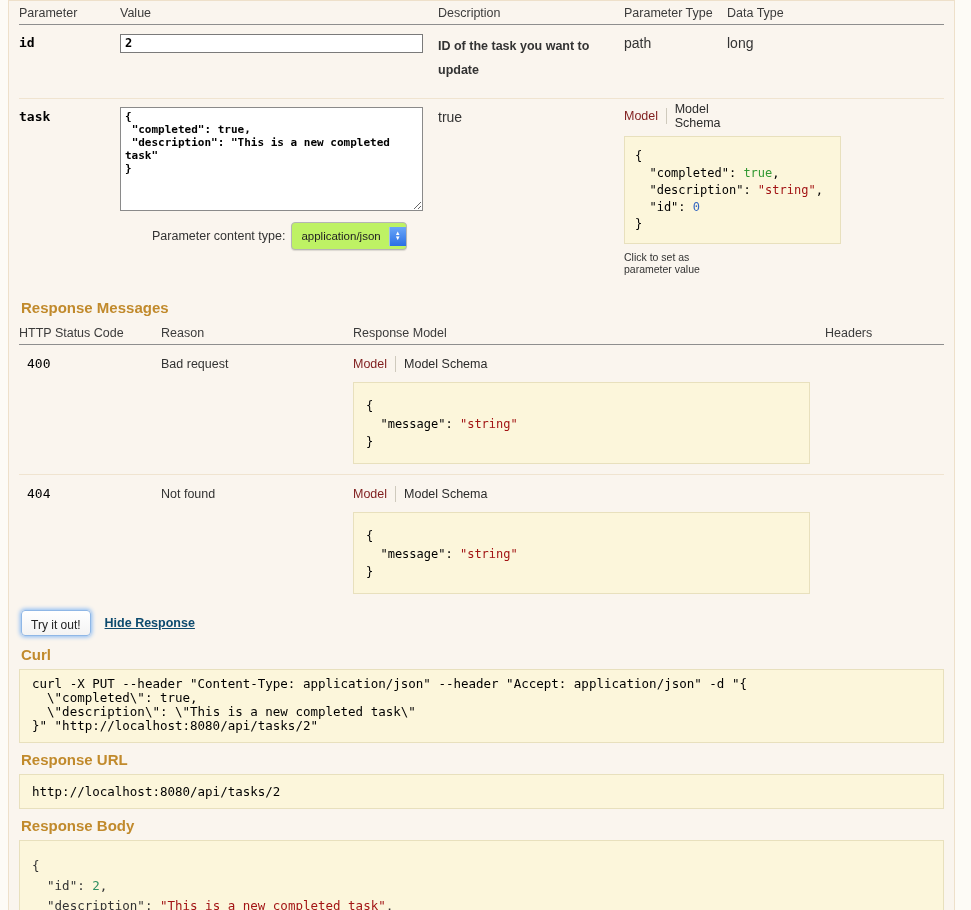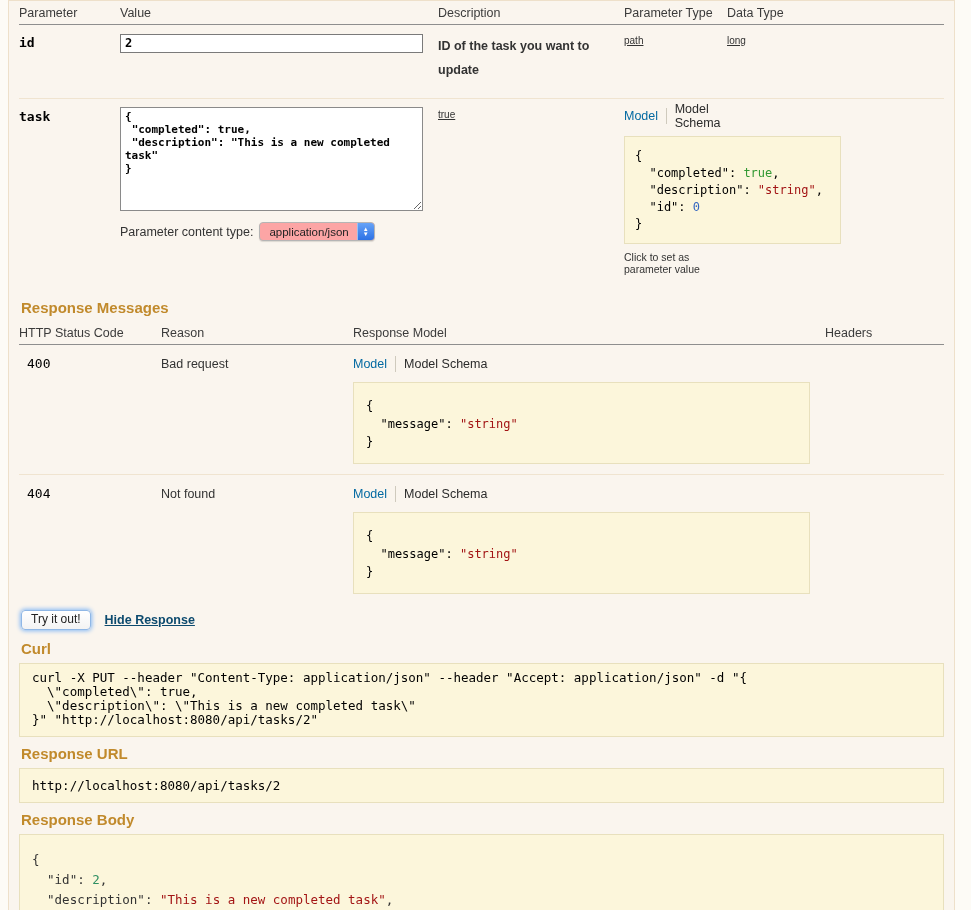--- a/index.html
+++ b/index.html
@@ -9,41 +9,41 @@
              background:#faf5ee; border:1px solid #eee0ca; padding:2px 10px 0 10px; }
 
   
   .pgrid { display:grid; grid-template-columns:101px 318px 186px 103px 1fr; }
   .phead { padding:3px 0 4px 0; border-bottom:1px solid #8e8e8e; }
   .phead .hcell { font-size:12.5px; color:#3b3b3b; }
   .prow { padding:8px 0 16px 0; }
   .prow + .prow { border-top:1px solid #f0e4d0; }
   .pname { font-family:"DejaVu Sans Mono", monospace; font-weight:bold; font-size:13px; color:#000; padding-top:2px; }
   .pdesc { font-weight:bold; font-size:12.5px; line-height:24px; color:#333; padding-top:1px; padding-right:14px;}
-  .ptype, .dtype { font-size:10px; padding-top:2px;text-decoration:underline; }
+  .ptype, .dtype { font-size:14px; padding-top:2px; }
 
   .param-input { width:303px; height:19px; border:1px solid #7a7a7a; background:#fff;
                  font-family:"DejaVu Sans Mono", monospace; font-size:12px; font-weight:bold;
                  padding:1px 4px; color:#000; }
   .param-textarea { width:303px; height:104px; border:1px solid #8a8a8a; background:#fff;
                     font-family:"DejaVu Sans Mono", monospace; font-size:11px; font-weight:bold;
                     line-height:13px; padding:2px 4px; color:#000; resize:both; }
-  .ctype-row { margin-top:7px; font-size:12.5px; display:flex; align-items:center; }
-  .mac-select { display:inline-flex; align-items:center; margin-left:6px; height:19px;
-                background:#fca5a5; border:1px solid #b5b5b5; border-radius:4px; overflow:hidden;
+  .ctype-row { margin-top:7px; font-size:12.5px; display:flex; align-items:center;margin-left:32px; }
+  .mac-select { display:inline-flex; align-items:center; margin-left:6px; height:28px;
+                background:#bef264; border:1px solid #b5b5b5; border-radius:4px; overflow:hidden;
                 box-shadow:0 1px 1px rgba(0,0,0,.12); cursor:default; }
   .mac-select-text { font-size:11.5px; padding:0 8px 0 9px; color:#222; }
   .mac-select-stepper { width:17px; height:19px; background:linear-gradient(#6aa6f8,#2a6fe4);
                         display:flex; flex-direction:column; align-items:center; justify-content:center;
                         color:#fff; border-left:1px solid #9cc0f0; }
   .mac-select-stepper span { font-size:6px; line-height:5px; }
 
   
   .tabs { display:flex; align-items:center; font-size:12.5px; height:17px; }
-  .tab-model { color:#0369a1; cursor:pointer; }
+  .tab-model { color:#7f1d1d; cursor:pointer; }
   .tab-sep { width:1px; height:16px; background:#cfcabd; margin:0 8px; }
   .tab-schema { color:#2b2b2b; cursor:pointer; }
   .snippet { background:#fcf6db; border:1px solid #e8e0bd; font-family:"DejaVu Sans Mono", monospace;
              font-size:12px; color:#000; }
   .snippet div { white-space:pre; }
   .task-snippet { width:217px; margin-top:12px; padding:11px 8px 10px 10px; line-height:17px; cursor:pointer; }
   .hint { font-size:10.5px; color:#333; margin-top:7px; }
   .tok-str  { color:#a31515; }
   .tok-num  { color:#3567c0; }
   .tok-tnum { color:#2e8f62; }
@@ -59,21 +59,21 @@
   .rrow { padding:10px 0 10px 0; }
   .rrow + .rrow { border-top:1px solid #f0e4d0; }
   .rcode { font-family:"DejaVu Sans Mono", monospace; font-size:13px; color:#000; padding-left:8px; padding-top:1px; }
   .rreason { font-size:12.5px; padding-top:2px; }
   .resp-snippet { width:457px; margin-top:10px; padding:14px 10px 12px 12px; line-height:18px; }
 
   
   .actions { display:flex; align-items:center; gap:14px; margin:6px 0 10px 2px; }
   .try-btn { font-family:"Liberation Sans", sans-serif; font-size:12px; color:#222;
              background:linear-gradient(#ffffff,#f3f3f3); border:1px solid #8fb7e6; border-radius:4px;
-             padding:1px 9px 3px 9px; box-shadow:0 0 4px 1px #86b9f5; cursor:pointer; }
+             padding:7px 9px 3px 9px; box-shadow:0 0 4px 1px #86b9f5; cursor:pointer; }
   .hide-link { font-size:12.5px; font-weight:bold; color:#0c4a6e; text-decoration:underline; cursor:pointer; }
 
   
   .codebox { background:#fcf6db; border:1px solid #e8e0bd; margin:0 0 4px 0; }
   .curl-box { padding:7px 12px 9px 12px; }
   .curl-box pre { font-family:"DejaVu Sans Mono", monospace; font-size:12.5px; line-height:14px;
                   color:#000; white-space:pre-wrap; word-break:break-all; }
   .url-box { padding:9px 12px; font-family:"DejaVu Sans Mono", monospace; font-size:12.5px; color:#000; }
   .body-box { padding:15px 12px; font-family:"DejaVu Sans Mono", monospace; font-size:12.5px;
               line-height:20px; min-height:200px; }

